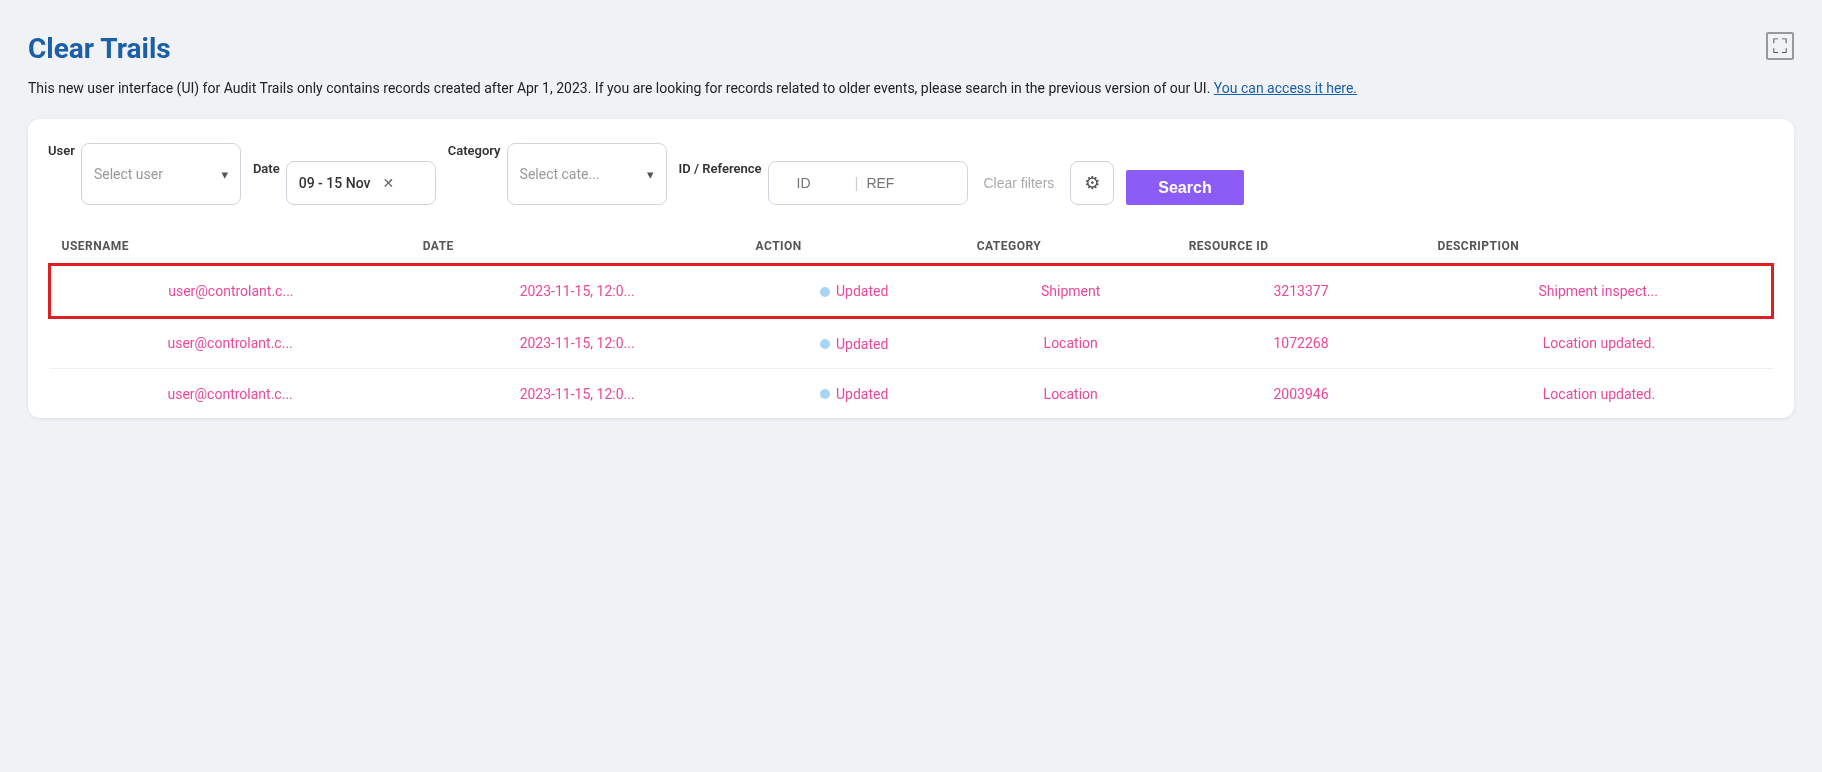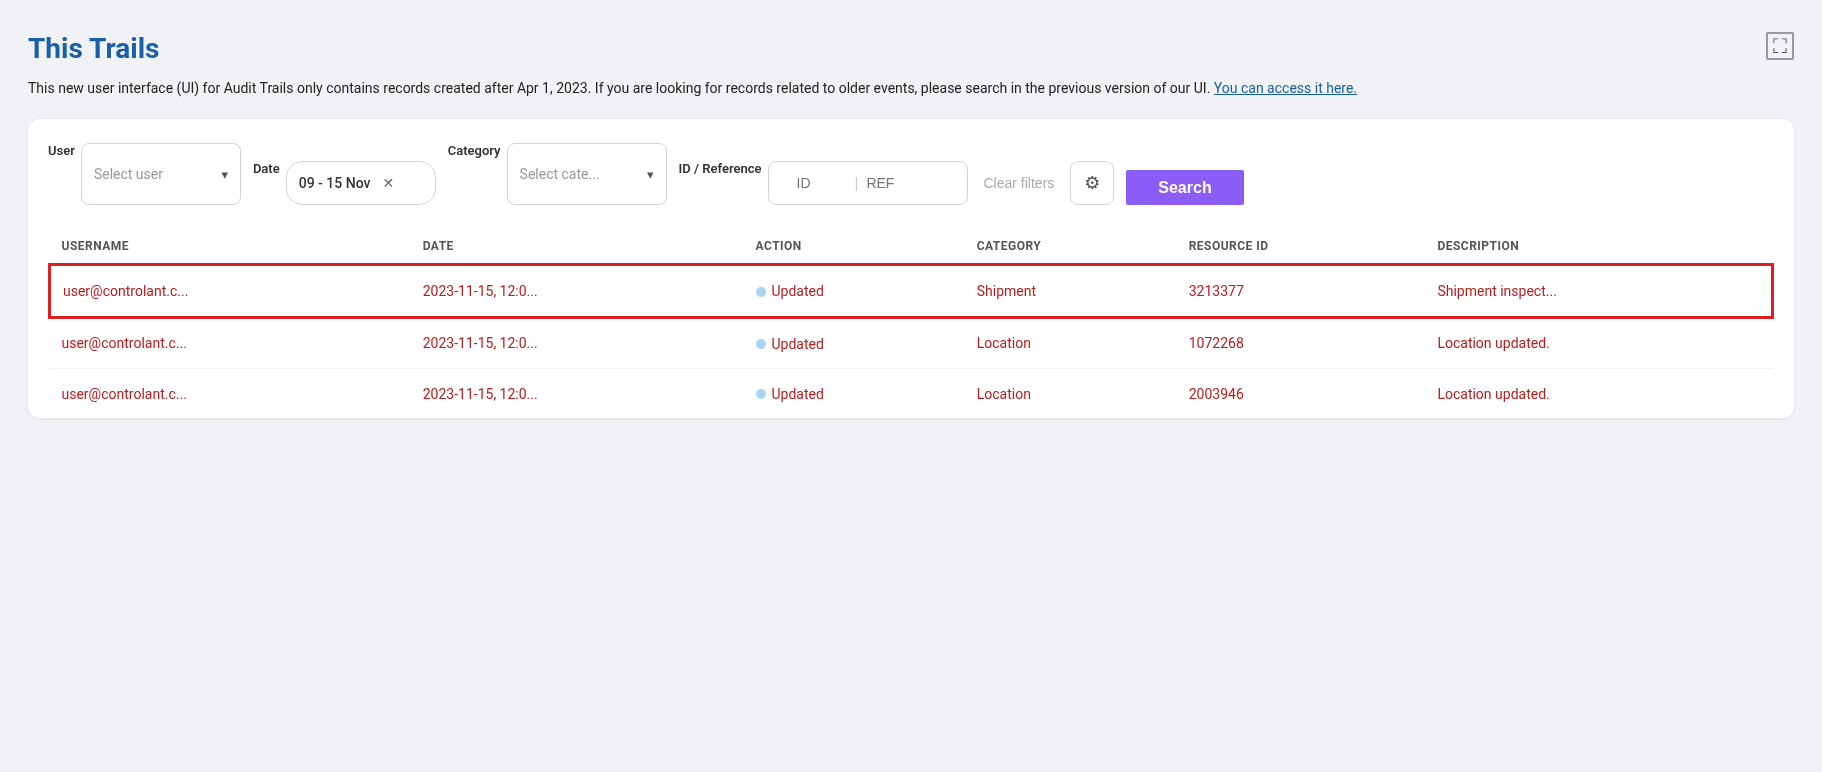--- a/index.html
+++ b/index.html
@@ -80,21 +80,21 @@
       color: #999;
     }
     .select-box .chevron {
       color: #555;
       font-size: 13px;
     }
     .date-box {
       display: flex;
       align-items: center;
       border: 1.5px solid #d0d5dd;
-      border-radius: 16px;
+      border-radius: 8px;
       padding: 8px 12px;
       background: #fff;
       cursor: pointer;
       gap: 8px;
       min-width: 150px;
       height: 44px;
     }
     .date-box .date-text {
       font-size: 14px;
       color: #333;
@@ -187,22 +187,23 @@
       white-space: nowrap;
     }
     tbody tr {
       border-bottom: 1px solid #f0f0f0;
     }
     tbody tr:last-child {
       border-bottom: none;
     }
     tbody td {
       padding: 16px 12px;
-      color: #b91c1c;
-      font-size: 14px;
+      color: #ec4899;
+      font-size: 14px;
+      text-align: center;
     }
     .highlighted-row td:first-child {
       border-left: 3px solid #e02020;
     }
     .highlighted-row td:last-child {
       border-right: 3px solid #e02020;
     }
     .highlighted-row td {
       border-top: 3px solid #e02020;
       border-bottom: 3px solid #e02020;
@@ -234,21 +235,21 @@
     .filters-group-with-label {
       display: flex;
       flex-direction: row;
       gap: 6px;
     }
   </style>
 </head>
 <body>
 
 <div class="page-header">
-  <h1 class="page-title">This Trails</h1>
+  <h1 class="page-title">Clear Trails</h1>
   <div class="expand-icon" title="Expand">⛶</div>
 </div>
 
 <div class="notice-bar">
   <span>This new user interface (UI) for Audit Trails only contains records created after Apr 1, 2023. If you are looking for records related to older events, please search in the previous version of our UI.</span>
   <a>You can access it here.</a>
 </div>
 
 <div class="main-card">
   <div class="filters-row">

